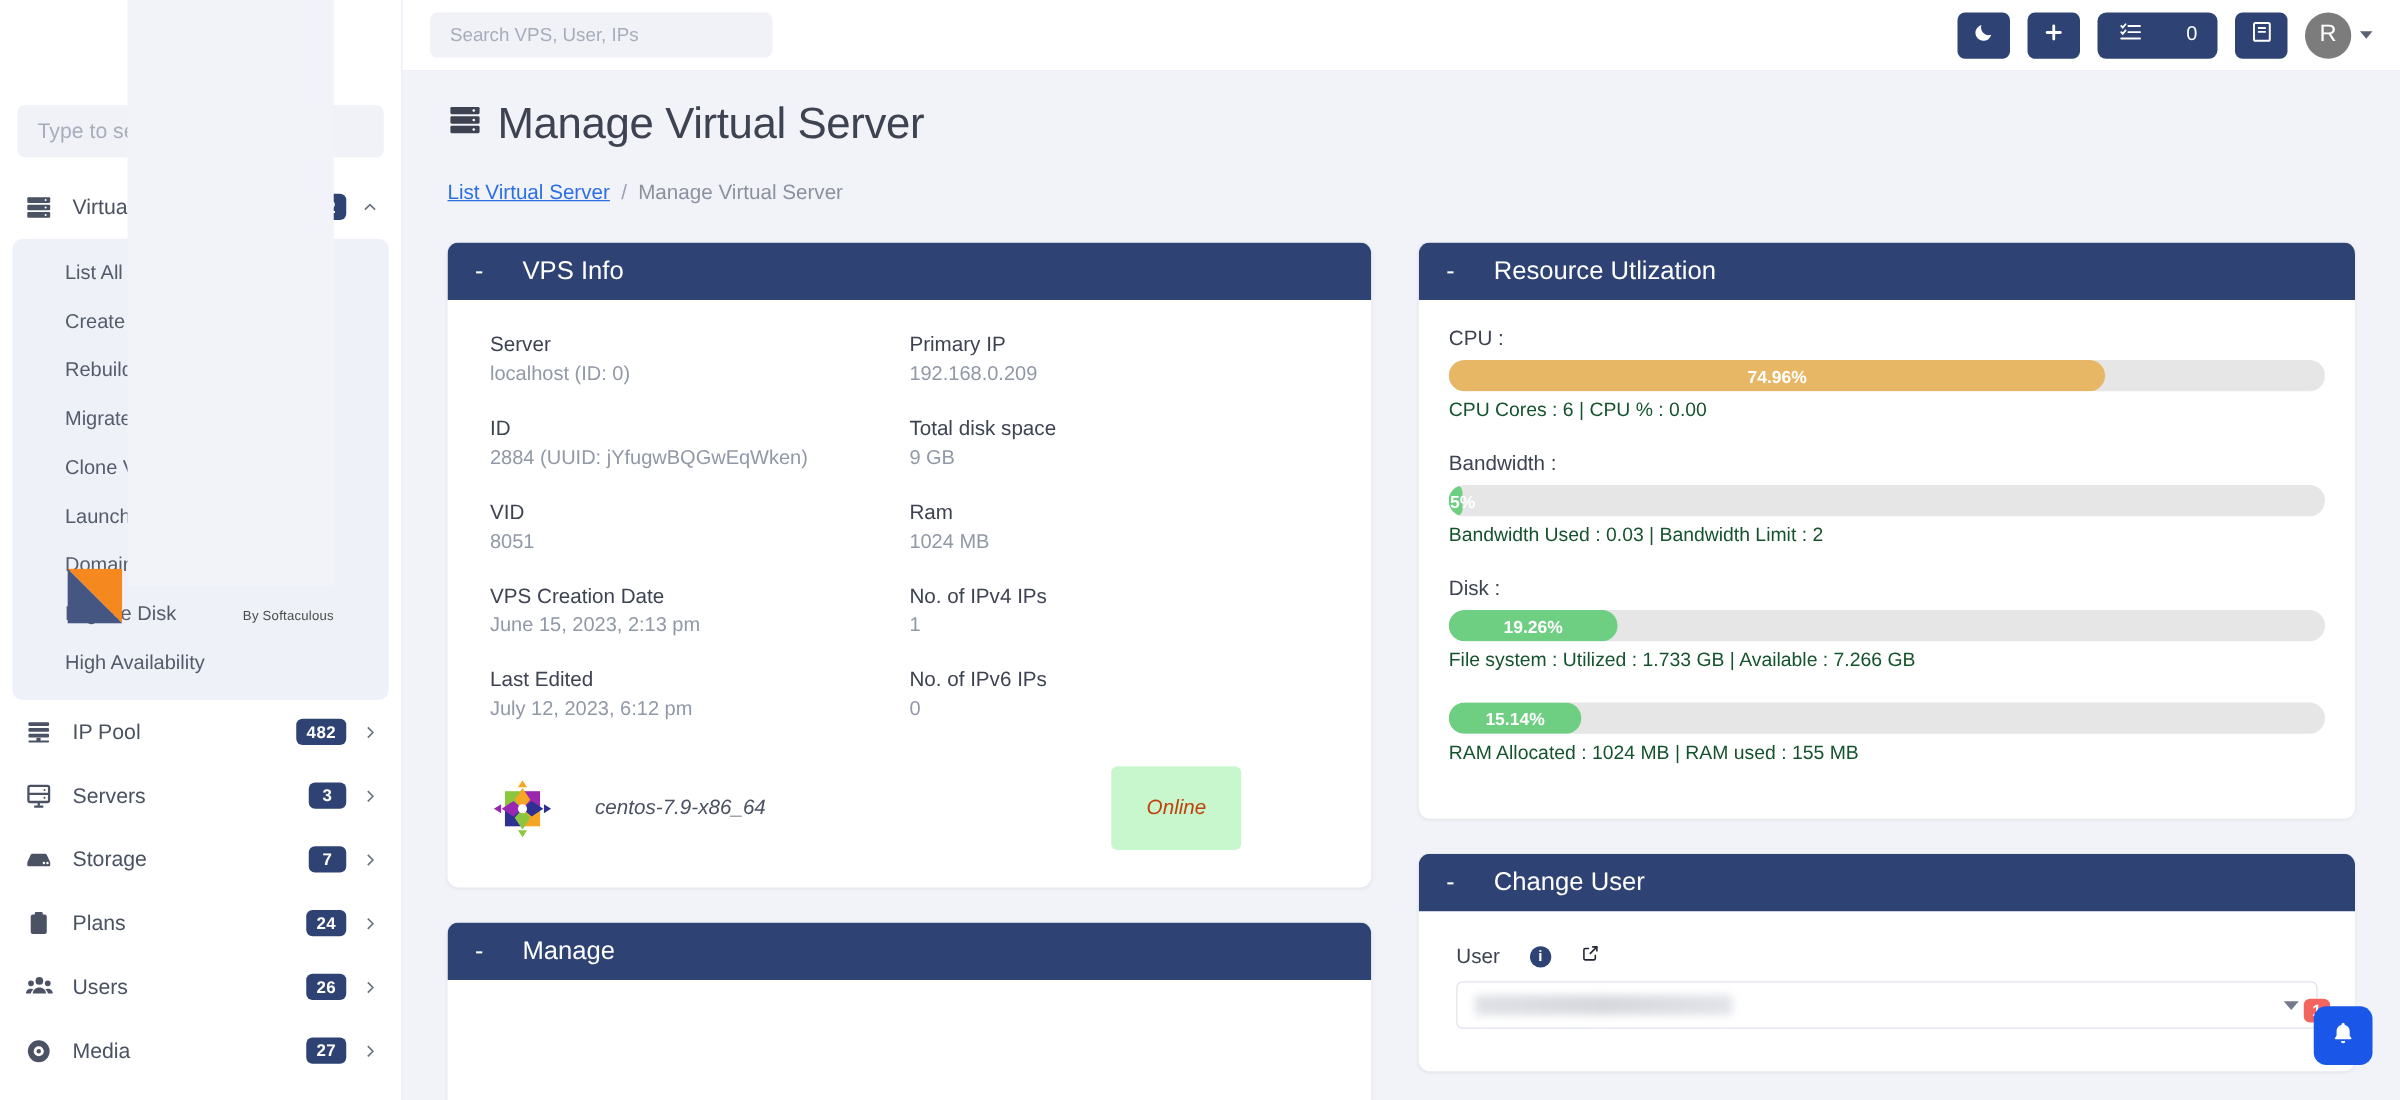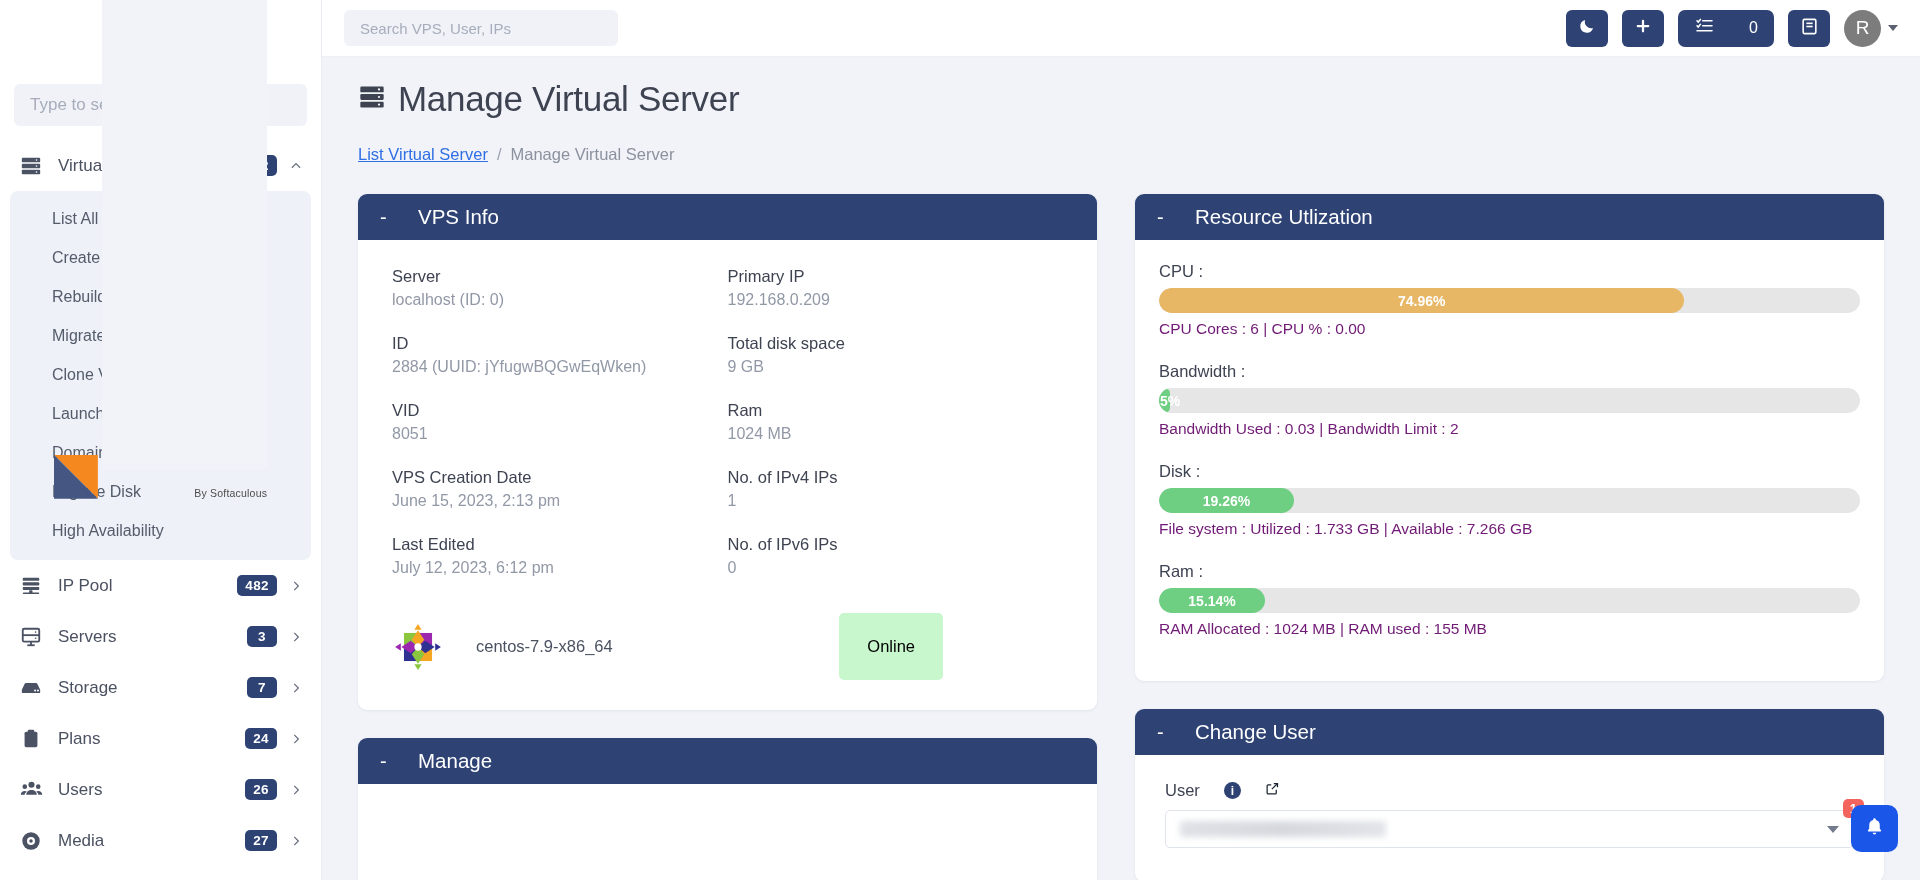--- a/index.html
+++ b/index.html
@@ -159,41 +159,41 @@
     height: 46px; display: flex; align-items: center;
     padding: 0 22px; gap: 26px;
     font-size: 20.5px; font-weight: 400;
   }
   .card-head .minus { font-size: 20px; cursor: pointer; width: 12px; }
   .card-body { padding: 27px 34px 30px 34px; }
 
   .info-grid { display: grid; grid-template-columns: 1fr 1fr; row-gap: 25px; }
   .info-k { font-size: 16.5px; color: #3e4352; margin-bottom: 5px; }
   .info-v { font-size: 16px; color: #9198a6; }
-  .os-row { display: flex; align-items: center; margin-top: 36px; }
+  .os-row { display: flex; align-items: center; margin-top: 36px; font-style: italic; }
   .os-icon { width: 52px; height: 52px; position: relative; flex: 0 0 52px; }
   .os-name { font-size: 16.5px; color: #4a5161; margin-left: 32px; }
   .status-pill {
-    margin-left: auto; margin-right: 120px;
-    background: #c8f7cd; color: #000000;
+    margin-left: auto; margin-right: 70px;
+    background: #c8f7cd; color: #c2410c;
     border-radius: 5px; padding: 24px 28px;
     font-size: 16.5px;
   }
 
   .res-label { font-size: 16.5px; color: #3e4352; margin-bottom: 7px; }
   .bar-track {
     height: 25px; background: #e6e6e6; border-radius: 13px;
     overflow: hidden; position: relative;
   }
   .bar-fill {
     height: 100%; display: flex; align-items: center; justify-content: center;
     color: #fff; font-size: 14px; font-weight: bold;
     border-radius: 13px; white-space: nowrap;
   }
-  .res-meta { font-size: 15.5px; color: #701a75; margin-top: 7px; }
+  .res-meta { font-size: 15.5px; color: #14532d; margin-top: 7px; }
   .res-block { margin-bottom: 24px; }
   .res-block:last-child { margin-bottom: 0; }
 
   .field-label { font-size: 16.5px; color: #3e4352; display: flex; align-items: center; gap: 24px; margin-bottom: 10px; }
   .info-dot {
     width: 17px; height: 17px; border-radius: 50%;
     background: #2e4374; color: #fff; font-size: 12px; font-weight: bold;
     display: flex; align-items: center; justify-content: center;
   }
   .select-box {
@@ -590,21 +590,20 @@
 
             <div class="res-block">
               <div class="res-label">Disk :</div>
               <div class="bar-track">
                 <div class="bar-fill" id="bar2" style="width: 19.26%; background: rgb(110, 206, 129);">19.26%</div>
               </div>
               <div class="res-meta">File system : Utilized : 1.733 GB   |   Available : 7.266 GB</div>
             </div>
 
             <div class="res-block">
-              <div class="res-label">Ram :</div>
               <div class="bar-track">
                 <div class="bar-fill" id="bar3" style="width: 15.14%; background: rgb(110, 206, 129);">15.14%</div>
               </div>
               <div class="res-meta">RAM Allocated : 1024 MB   |   RAM used : 155 MB</div>
             </div>
 
           </div>
         </div>
 
         <div class="card">

